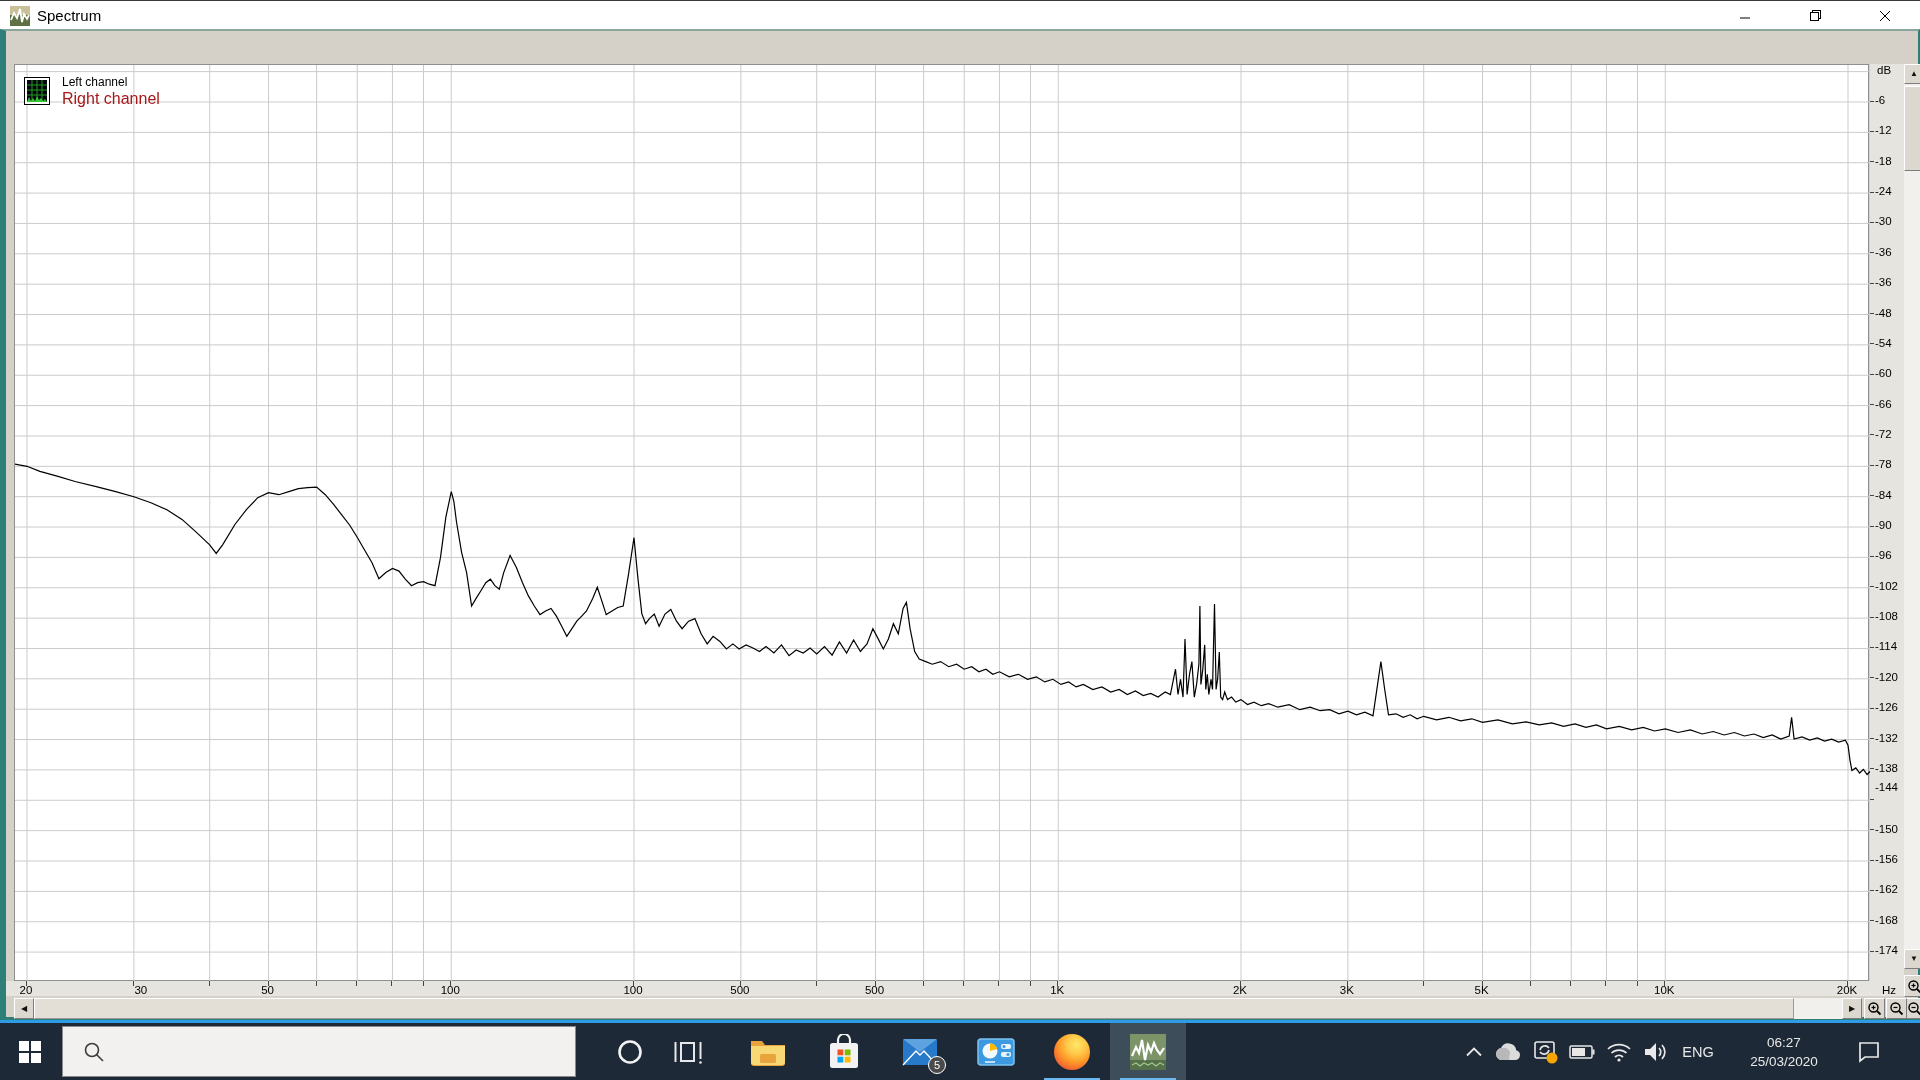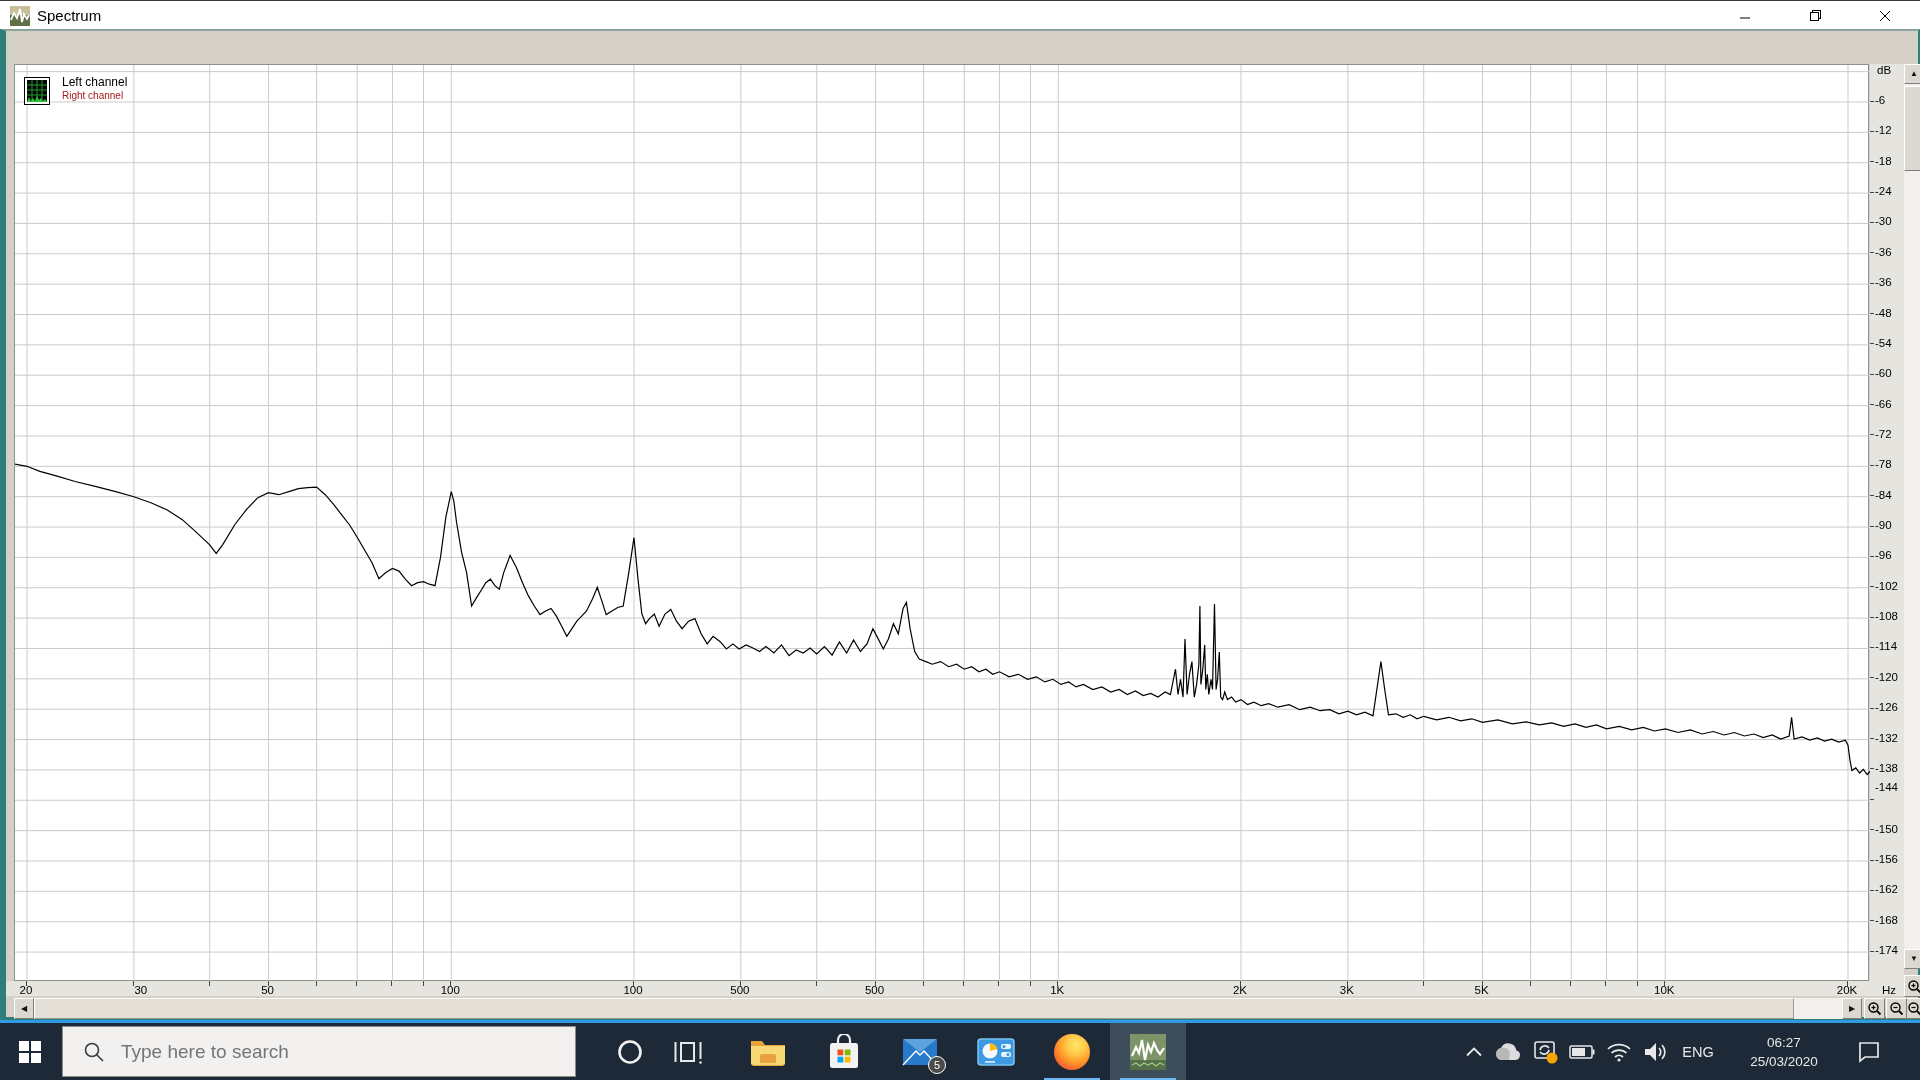--- a/index.html
+++ b/index.html
@@ -22,21 +22,21 @@
              border-left:6px solid #2e7f78; border-right:2px solid #2e7f78;
              border-top:2px solid #8aa69c; border-bottom:3px solid #2e7f78; }
 
   #plot-area { left:8px; top:33px; width:1855px; height:917px; background:#fff;
                border:1px solid #8f8f8f; }
   #plot-svg { position:absolute; left:0; top:0; }
 
   #legend { left:18px; top:44px; }
   #legend-icon { left:0; top:2px; width:26px; height:28px; }
   #legend-left  { left:38px; top:0;  font-size:12px; color:#000; white-space:nowrap; }
-  #legend-right { left:38px; top:15px; font-size:10px; color:#a81818; white-space:nowrap; }
+  #legend-right { left:38px; top:15px; font-size:16px; color:#a81818; white-space:nowrap; }
 
   
   #db-axis { left:1864px; top:33px; width:34px; height:917px; background:#e6e4de; }
   .db-lab { position:absolute; left:5px; font-size:11.5px; color:#000; }
   .db-dash{ position:absolute; left:0px; width:4px; height:1px; background:#444; }
   #db-unit { position:absolute; left:7px; top:0px; font-size:11.5px; color:#000; }
 
   
   #freq-axis { left:0px; top:950px; width:1898px; height:15px; background:#e6e4de; }
   .f-tick { position:absolute; top:0; width:1px; height:5px; background:#444; }
@@ -398,21 +398,20 @@
         <rect x="0" y="12" width="10" height="10" fill="#fff"></rect>
         <rect x="12" y="12" width="10" height="10" fill="#fff"></rect>
         </svg>
     </div>
 
     <div id="search-box" class="abs">
       <svg width="22" height="22" viewBox="0 0 22 22">
         <circle cx="9" cy="9" r="6.5" fill="none" stroke="#3c3c3c" stroke-width="1.6"></circle>
         <line x1="13.5" y1="13.5" x2="20" y2="20" stroke="#3c3c3c" stroke-width="1.6"></line>
         </svg>
-      <input id="search-input" type="text" placeholder="Type here to search" style="">
     </div>
 
     <div id="cortana-btn" class="tb-cell">
       <svg width="28" height="28" viewBox="0 0 28 28">
         <circle cx="14" cy="14" r="10.5" fill="none" stroke="#f2f2f2" stroke-width="2.6"></circle>
         </svg>
     </div>
 
     <div id="taskview-btn" class="tb-cell">
       <svg width="30" height="26" viewBox="0 0 30 26">

